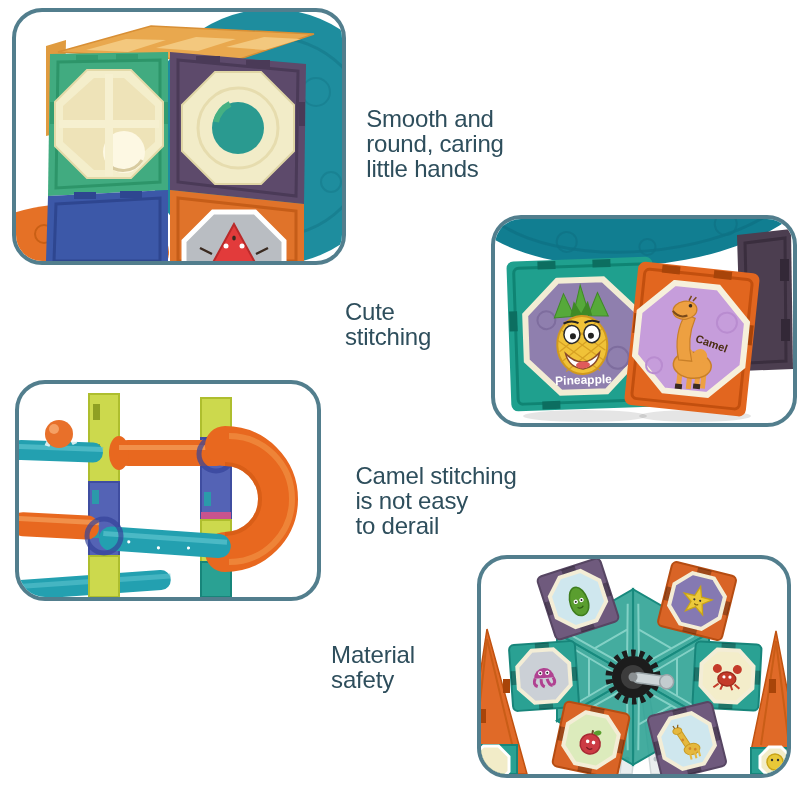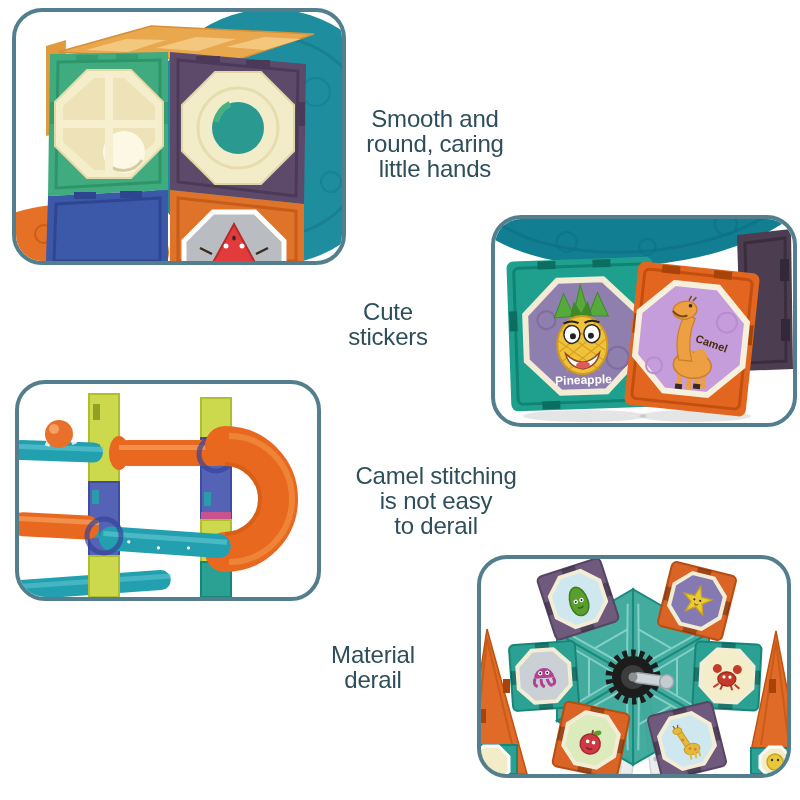--- a/index.html
+++ b/index.html
@@ -10,21 +10,21 @@
   }
   .panel{
     position:absolute;box-sizing:border-box;
     border:4px solid #527e8d;border-radius:30px;
     overflow:hidden;background:#ffffff;
   }
   .panel svg{display:block;width:100%;height:100%;}
   .caption{
     position:absolute;transform:translateX(-50%);
     color:#2e4e5c;font-size:24px;line-height:25px;
-    text-align:center;white-space:pre-line;letter-spacing:-0.2px;
+    white-space:pre-line;letter-spacing:-0.2px;
     width:max-content;
   }
   
   .tri{fill:rgba(42,160,146,.88);stroke:#188a7e;stroke-width:2;}
   .lat{stroke:#93dbd0;stroke-width:2;fill:none;opacity:.8;}
   .mdark{fill:rgba(0,0,0,.28);}
   .octb{stroke:#f3edd6;stroke-width:4;}
   svg text{font-family:"Liberation Sans", sans-serif;}
 </style>
 </head>
@@ -422,18 +422,18 @@
       </g>
       <circle r="4.5" fill="#8a8f92"></circle>
     </g>
   </svg>
 </div>
 
 <div class="caption" style="left:435px;top:106px;">Smooth and
 round, caring
 little hands</div>
 <div class="caption" style="left:388px;top:299px;">Cute
-stickers</div>
+stitching</div>
 <div class="caption" style="left:436px;top:463px;">Camel stitching
 is not easy
 to derail</div>
 <div class="caption" style="left:373px;top:642px;">Material
-derail</div>
+safety</div>
 
 </body></html>

